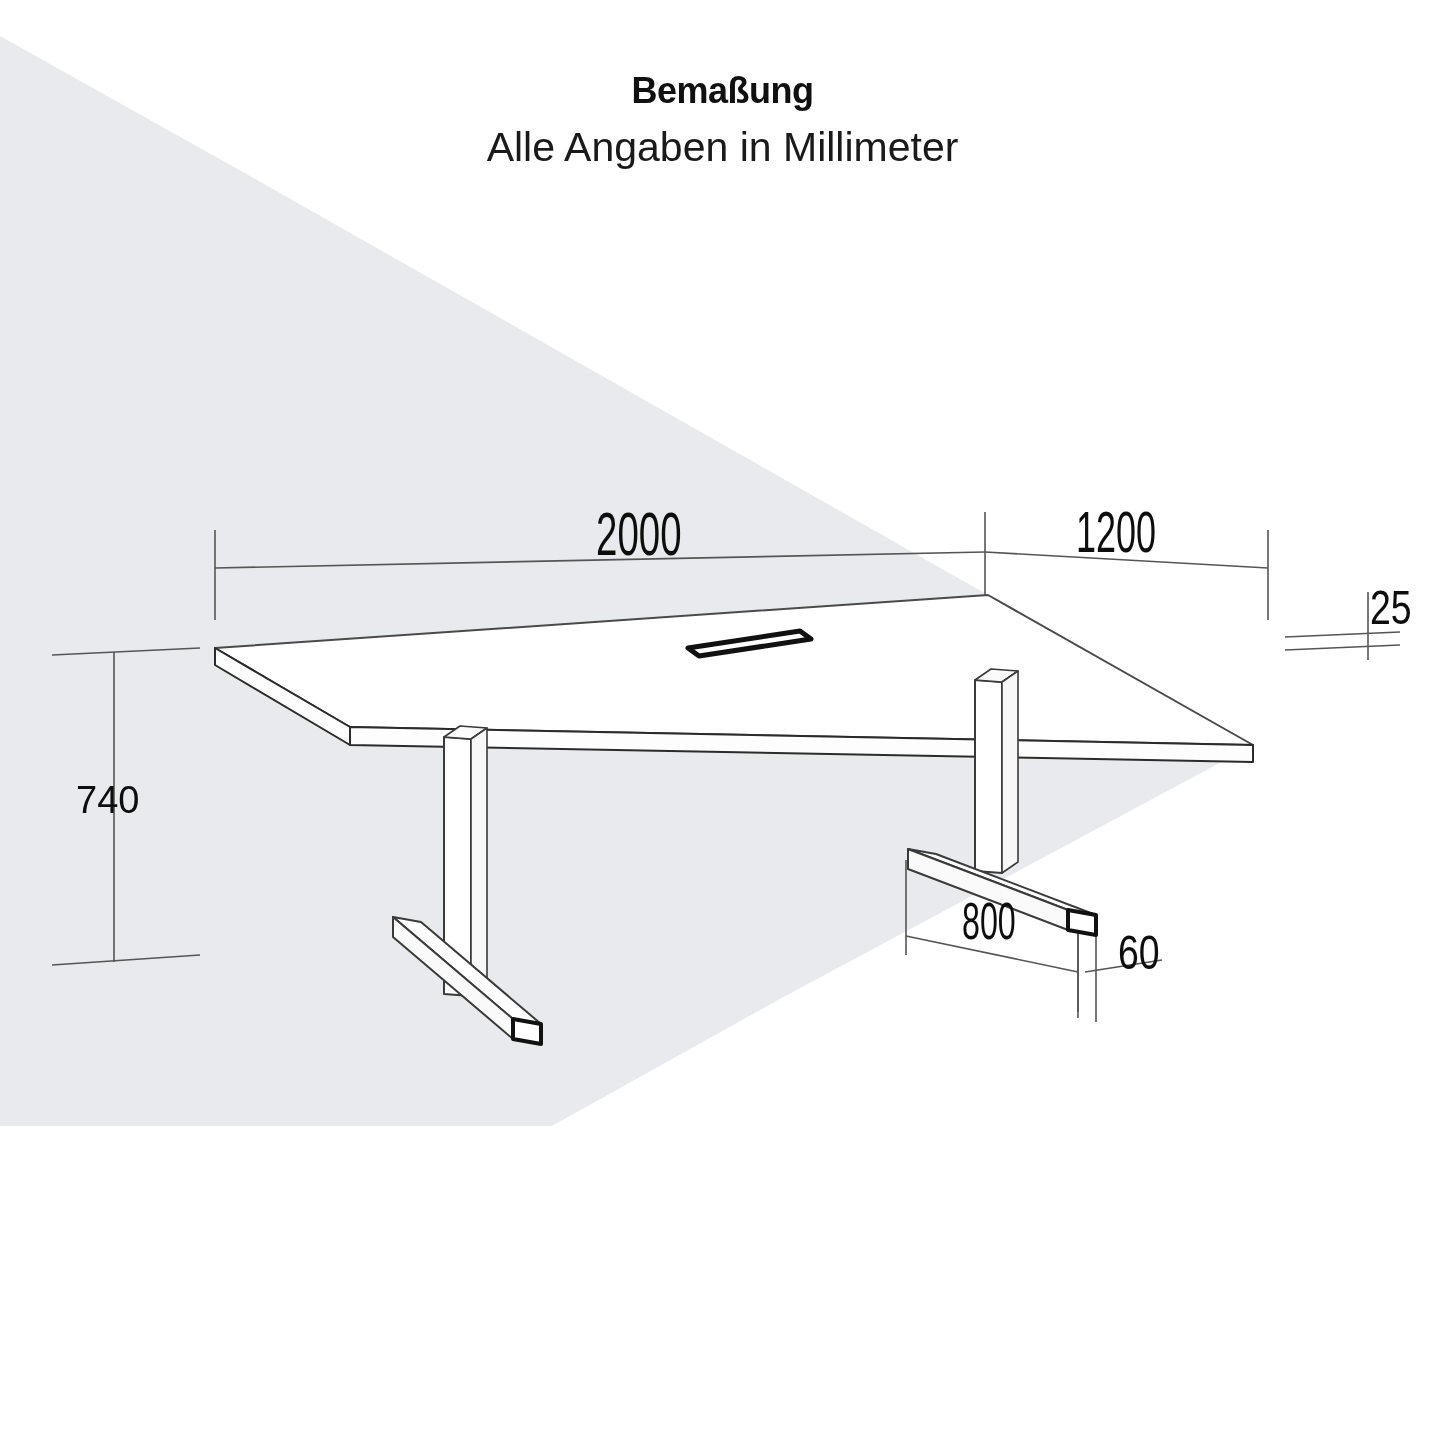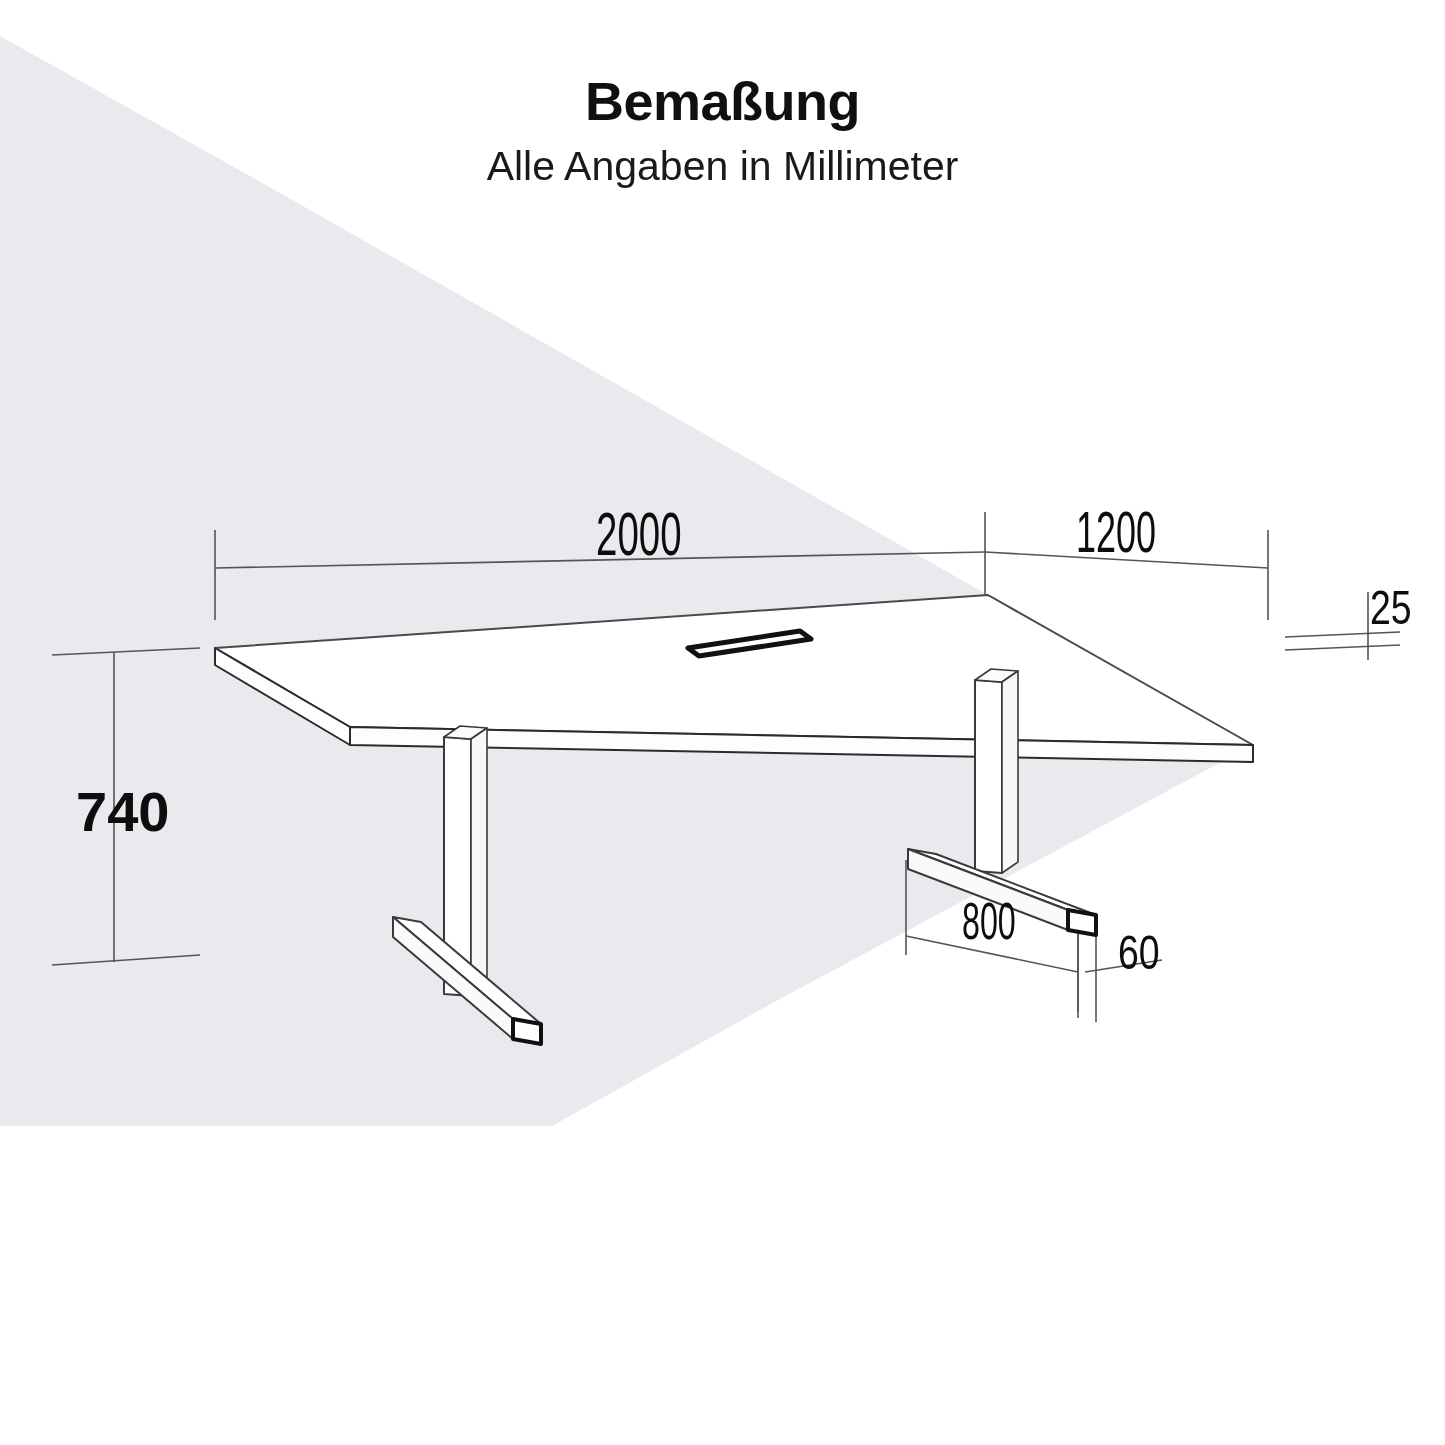--- a/index.html
+++ b/index.html
@@ -26,21 +26,21 @@
     position: absolute;
     left: 0;
     top: 72px;
     width: 1445px;
     text-align: center;
     pointer-events: none;
   }
   .doc-title {
     font-family: "Liberation Sans", sans-serif;
     font-weight: bold;
-    font-size: 54px;
+    font-size: 36px;
     letter-spacing: -0.5px;
     color: #101010;
     margin: 0;
     line-height: 1.08;
   }
   .doc-subtitle {
     font-family: "Liberation Sans", sans-serif;
     font-weight: normal;
     font-size: 41px;
     color: #1a1a1a;
@@ -155,19 +155,19 @@
     <div class="doc-title">Bemaßung</div>
     <div class="doc-subtitle">Alle Angaben in Millimeter</div>
   </div>
 
   <div class="dim-label narrow" style="left:596px; top:498px; font-size:62px;">2000</div>
 
   <div class="dim-label narrow" style="left:1076px; top:498px; font-size:58px;">1200</div>
 
   <div class="dim-label semi-narrow" style="left:1370px; top:580px; font-size:48px;">25</div>
 
-  <div class="dim-label" style="left:76px; top:779px; font-size:56px;font-weight:bold;">740</div>
+  <div class="dim-label" style="left:76px; top:779px; font-size:38px;">740</div>
 
   <div class="dim-label narrow" style="left:962px; top:891px; font-size:52px;">800</div>
 
   <div class="dim-label semi-narrow" style="left:1118px; top:925px; font-size:48px;">60</div>
 
 </div>
 
 </body></html>

